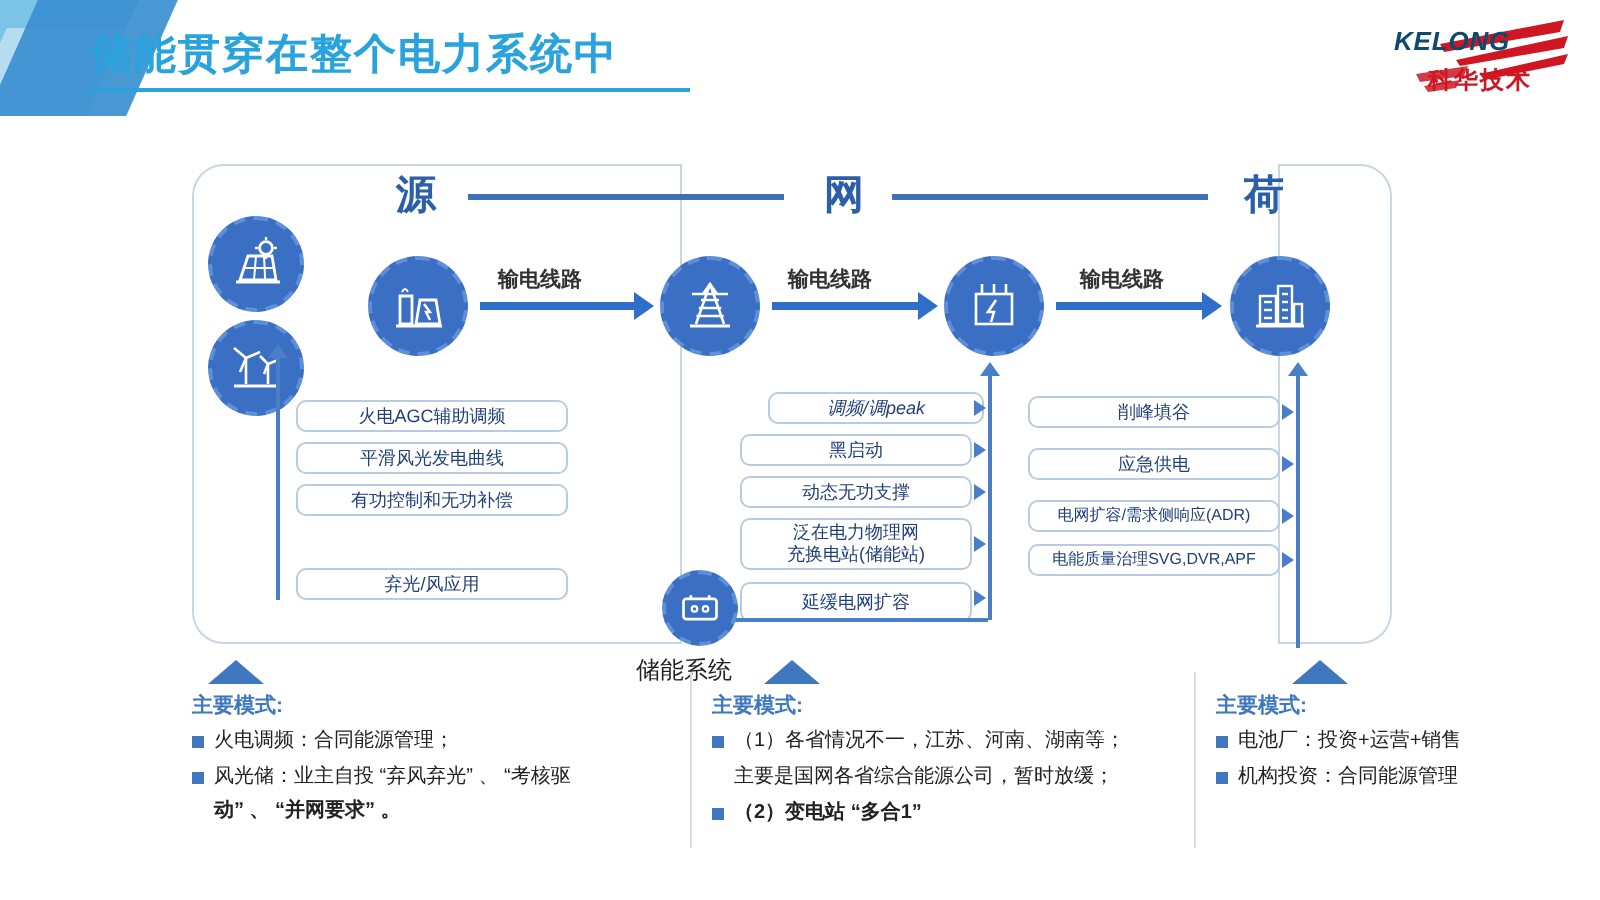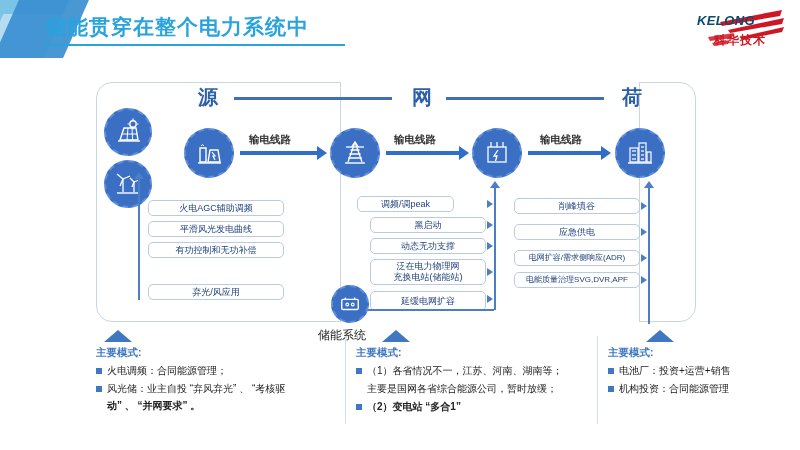--- a/index.html
+++ b/index.html
@@ -285,21 +285,21 @@
   <div class="arrow-head" style="left:601px; top:146px;"></div>
 
   <div class="chip" style="left:148px; top:200px; width:136px; height:16px;">火电AGC辅助调频</div>
   <div class="chip" style="left:148px; top:221px; width:136px; height:16px;">平滑风光发电曲线</div>
   <div class="chip" style="left:148px; top:242px; width:136px; height:16px;">有功控制和无功补偿</div>
   <div class="chip" style="left:148px; top:284px; width:136px; height:16px;">弃光/风应用</div>
 
   <div class="vline" style="left:138px; top:178px; height:122px;"></div>
   <div class="up-head" style="left:134px; top:172px;"></div>
 
-  <div class="chip" style="left:357px; top:196px; width:97px; height:16px;">调频/调peak</div>
+  <div class="chip" style="left:384px; top:196px; width:108px; height:16px;font-style:italic;">调频/调peak</div>
   <div class="chip" style="left:370px; top:217px; width:116px; height:16px;">黑启动</div>
   <div class="chip" style="left:370px; top:238px; width:116px; height:16px;">动态无功支撑</div>
   <div class="chip" style="left:370px; top:259px; width:116px; height:26px; white-space:pre-line;">泛在电力物理网
 充换电站(储能站)</div>
   <div class="chip" style="left:370px; top:291px; width:116px; height:20px;">延缓电网扩容</div>
 
   <div class="vline" style="left:494px; top:188px; height:122px;"></div>
   <div class="up-head" style="left:490px; top:181px;"></div>
   <div class="right-head" style="left:487px; top:200px;"></div>
   <div class="right-head" style="left:487px; top:221px;"></div>

